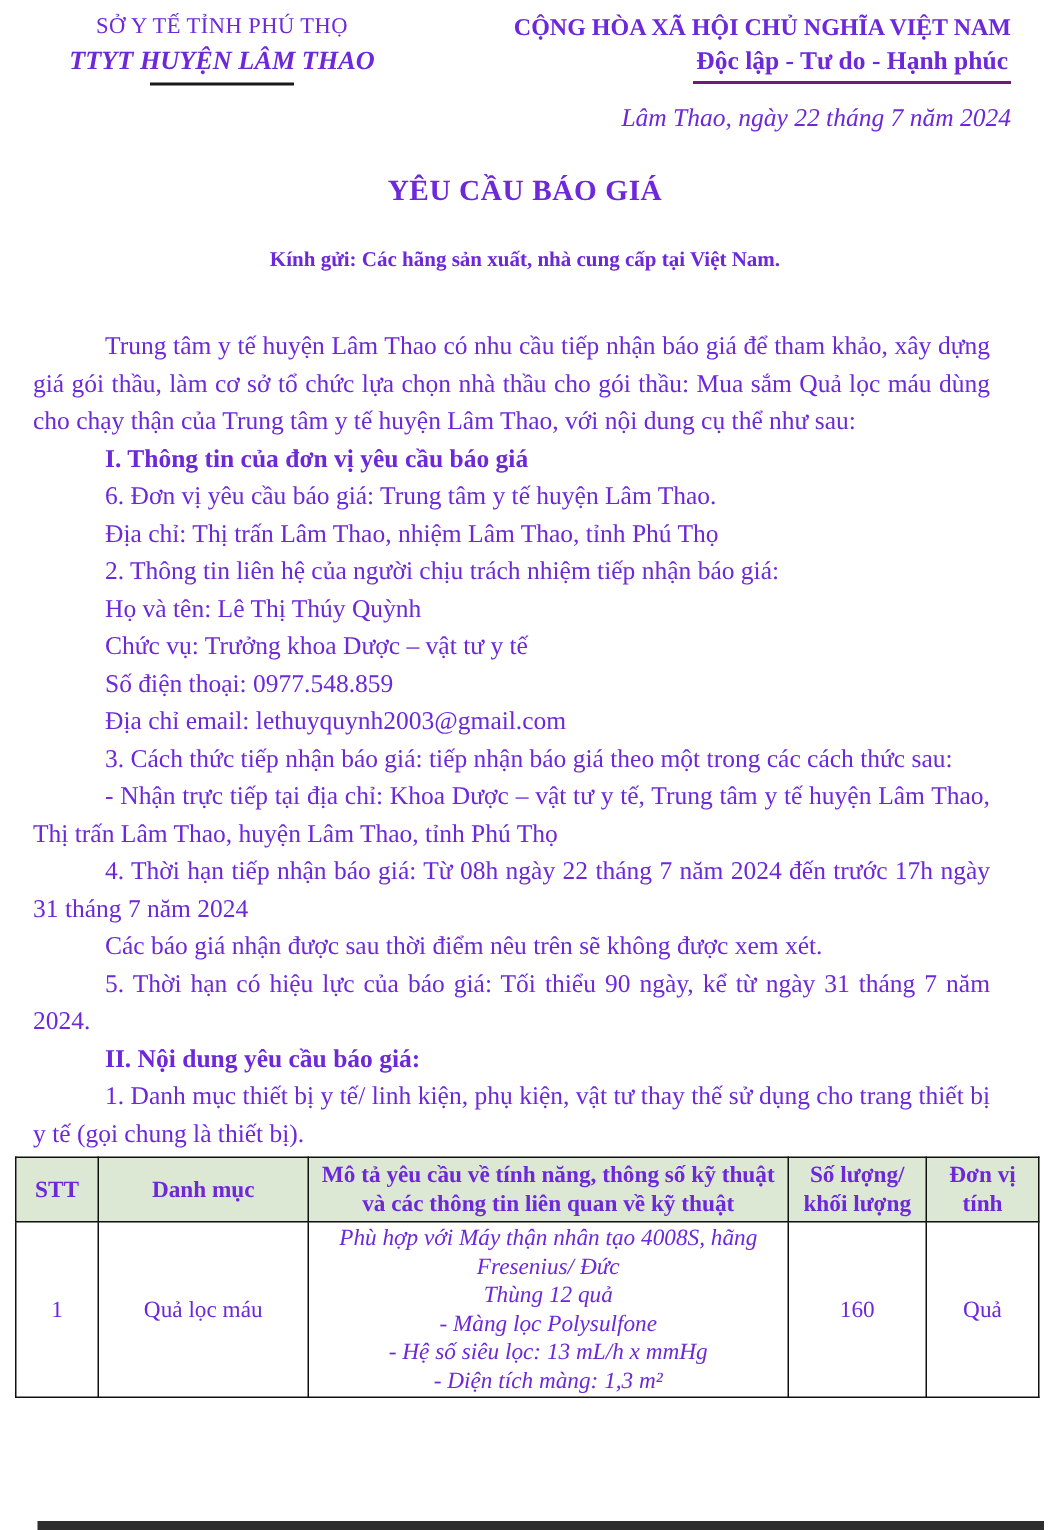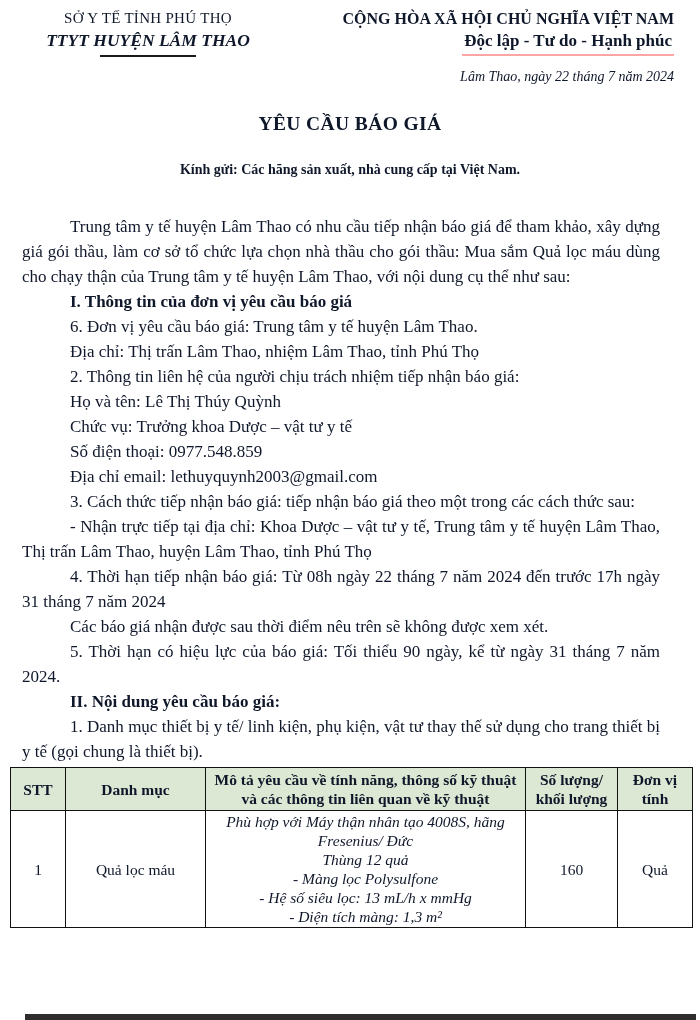--- a/index.html
+++ b/index.html
@@ -1,36 +1,36 @@
 <!DOCTYPE html>
 <html lang="vi"><head>
 <meta charset="utf-8">
 <style>
   html,body { margin:0; padding:0; background:#ffffff; }
   .page {
     position:relative;
     width:700px; height:1020px;
     background:#ffffff;
-    color:#0f172a;
+    color:#6d28d9;
     font-family:"Liberation Serif", serif;
     overflow:hidden;
   }
   .b { font-weight:bold; }
 
   
   .hdr { display:flex; padding-top:8px; }
   .hdr-left { width:272px; margin-left:12px; text-align:center; }
   .hdr-right { flex:1; text-align:right; padding-right:26px; }
   .org-parent { font-size:15px; line-height:21px; letter-spacing:0.3px; }
   .org-name  { font-size:17.5px; line-height:23px; font-weight:bold;font-style:italic; }
   .short-rule { width:96px; border-bottom:2px solid #1a1a1a; margin:3px auto 0 auto; }
   .nat-line1 { font-size:16px; line-height:21px; font-weight:bold; }
   .motto { display:inline-block; font-size:17px; line-height:23px; font-weight:bold;
-           border-bottom:2px solid #fca5a5; padding:0 2px 2px 2px; }
-  .dateline { font-size:14px; font-style:italic; margin-top:13px; }
+           border-bottom:2px solid #701a75; padding:0 2px 2px 2px; }
+  .dateline { font-size:17px; font-style:italic; margin-top:13px; }
 
   
   .doc-title { text-align:center; font-size:19.5px; font-weight:bold; margin-top:28px; letter-spacing:0.4px; }
   .salutation { text-align:center; font-size:14px; font-weight:bold; margin-top:27px; }
 
   
   .bodytext { margin:36px 40px 0 22px; font-size:17px; line-height:25px; text-align:justify; }
   .bodytext p { margin:0; text-indent:48px; }
 
   

